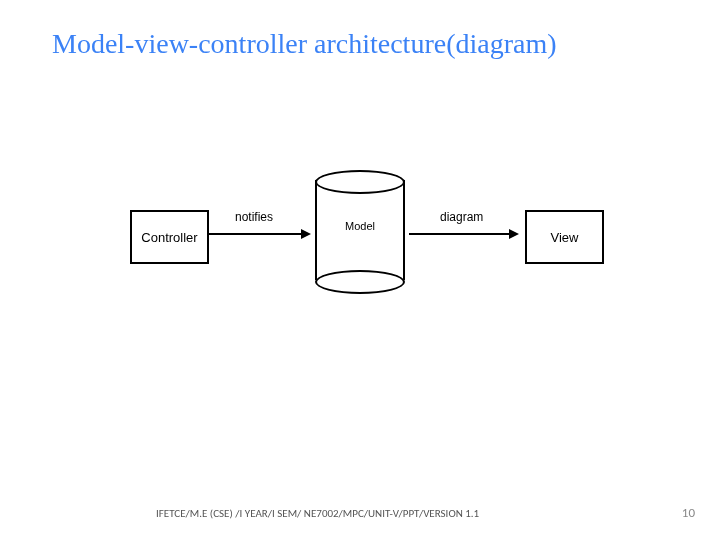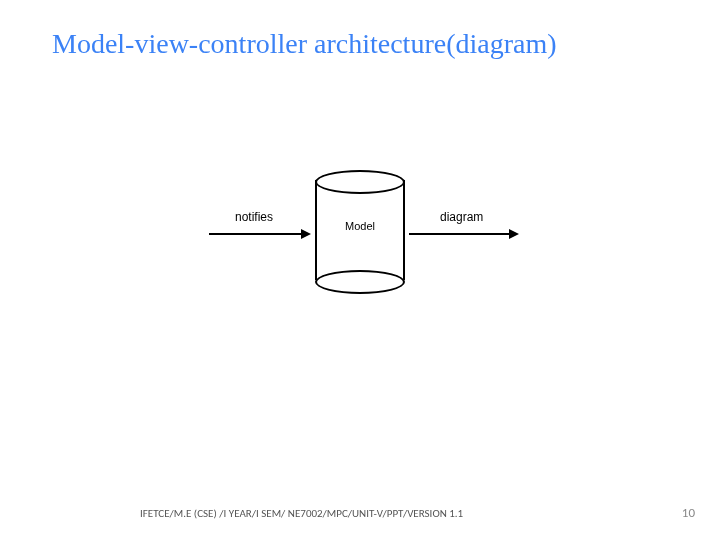--- a/index.html
+++ b/index.html
@@ -96,51 +96,57 @@
     position: absolute;
     top: 40px;
     font-size: 12px;
     color: #000;
   }
   .label-modifies { left: 105px; }
   .label-notifies { left: 310px; }
   .footer {
     position: absolute;
     bottom: 20px;
-    left: 140px;
+    left: 156px;
     font-size: 11px;
     font-family: Calibri, Arial, sans-serif;
     color: #555;
   }
   .page-number {
     position: absolute;
     bottom: 20px;
     right: 25px;
     font-size: 13px;
     font-family: Calibri, Arial, sans-serif;
     color: #888;
     text-align: right;
   }
 </style>
 </head>
 <body>
 
 <div class="slide-title">Model-view-controller architecture(diagram)</div>
 
 <div class="diagram">
+  <div class="box controller-box">
+    <span>Controller</span>
+  </div>
 
   <div class="arrow arrow-left"></div>
   <div class="arrow-label label-modifies">notifies</div>
 
   <div class="cylinder">
     <div class="cyl-body"></div>
     <div class="cyl-bottom"></div>
     <div class="cyl-top"></div>
     <div class="cyl-label">Model</div>
   </div>
 
   <div class="arrow arrow-right"></div>
   <div class="arrow-label label-notifies">diagram</div>
 
+  <div class="box view-box">
+    <span>View</span>
+  </div>
 </div>
 
 <div class="footer">IFETCE/M.E (CSE) /I YEAR/I SEM/ NE7002/MPC/UNIT-V/PPT/VERSION 1.1</div>
 <div class="page-number">10</div>
 
 </body></html>

